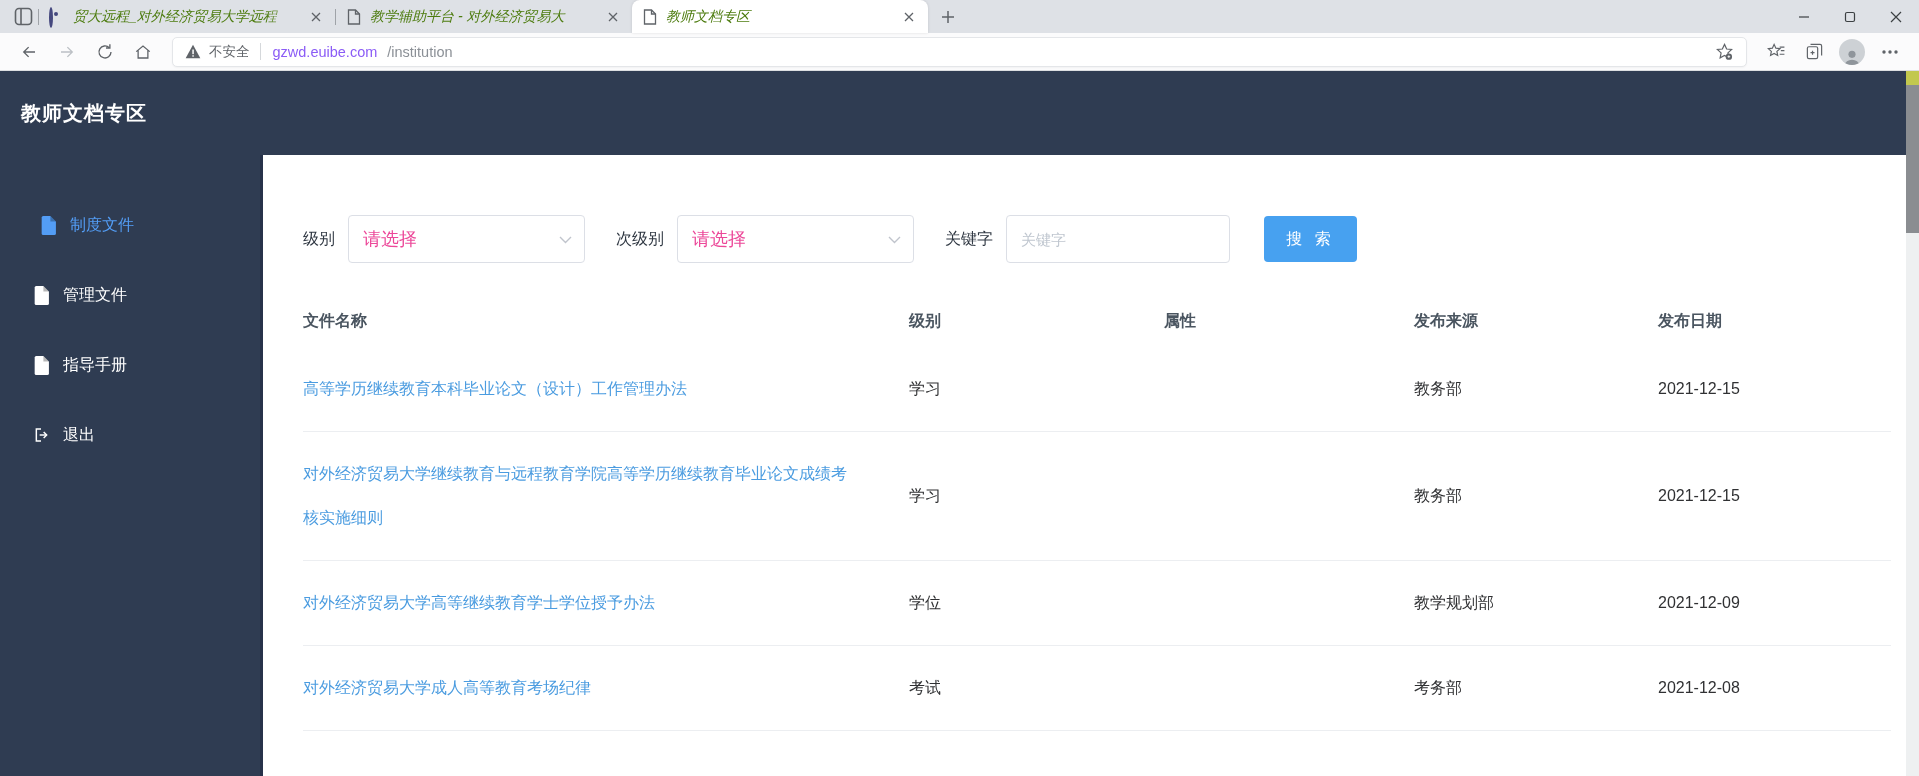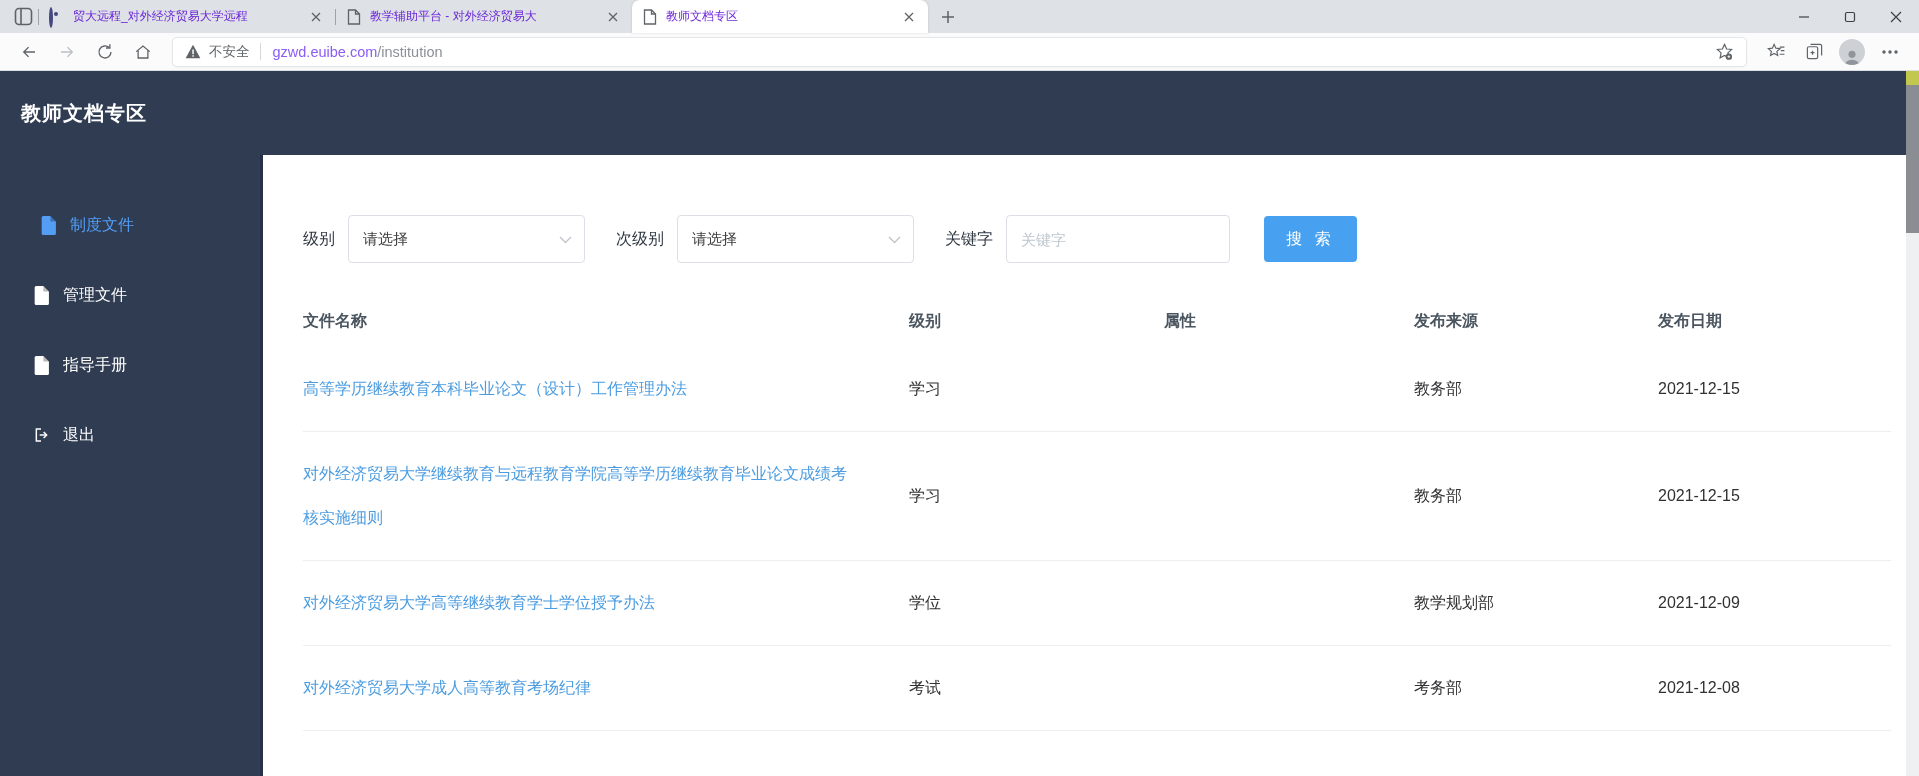--- a/index.html
+++ b/index.html
@@ -14,44 +14,44 @@
   .tab-sep { width:1px; height:16px; background:#9fa3a8; align-self:center; }
   .tab { width:296px; height:33px; display:flex; align-items:center;
     padding:0 10px; cursor:default; }
   .tab.active { background:#fff; border-radius:8px 8px 0 0;
     box-shadow:0 0 3px rgba(0,0,0,.12); }
   .tab .favicon { flex:0 0 16px; height:16px; margin-right:8px; }
   .seal { width:15px; height:15px; border-radius:50%; border:2.5px solid #45487e;
     background:#e9e9f2; position:relative; }
   .seal:after { content:""; position:absolute; left:3px; top:3px; width:4px;
     height:4px; border-radius:50%; background:#45487e; }
-  .tab-title { flex:1; font-size:12px; color:#6d28d9; white-space:nowrap;
+  .tab-title { flex:1; font-size:14px; color:#4d7c0f; white-space:nowrap;
     overflow:hidden;
     -webkit-mask-image:linear-gradient(90deg,#000 82%,transparent);
-    mask-image:linear-gradient(90deg,#000 82%,transparent); }
+    mask-image:linear-gradient(90deg,#000 82%,transparent);font-style:italic; }
   .tab-close { flex:0 0 18px; height:18px; display:flex; align-items:center;
     justify-content:center; border-radius:4px; color:#5f6368; }
   .newtab-btn { width:28px; height:28px; margin-left:6px; align-self:center;
     display:flex; align-items:center; justify-content:center; color:#5f6368; }
   .win-controls { position:absolute; right:0; top:0; height:33px; display:flex; }
   .win-btn { width:46px; height:33px; display:flex; align-items:center;
     justify-content:center; color:#3c4043; }
 
   .toolbar { height:38px; background:#fbfbfc; border-bottom:1px solid #dcdee1;
     display:flex; align-items:center; padding:0 10px; }
   .nav-btn { width:38px; height:32px; display:flex; align-items:center;
     justify-content:center; color:#5f6368; }
   .nav-btn.disabled { color:#bcc0c5; }
   .address { flex:1; height:30px; margin:0 10px; background:#fff;
     border:1px solid #e4e6e9; border-radius:5px; display:flex;
     align-items:center; padding:0 12px; box-shadow:0 1px 2px rgba(0,0,0,.04); }
   .sec-label { font-size:13.5px; color:#5f6368; margin:0 10px 0 8px; }
   .addr-div { width:1px; height:17px; background:#d5d8db; margin-right:12px; }
   .url-host { font-size:14.5px; color:#8b5cf6; }
-  .url-path { font-size:14.5px; color:#8b9096; }
+  .url-path { font-size:14.5px; color:#8b9096;padding-left:10px; }
   .addr-star { margin-left:auto; color:#5f6368; }
   .tool-icon { width:38px; height:32px; display:flex; align-items:center;
     justify-content:center; color:#5f6368; }
   .avatar-circle { width:26px; height:26px; border-radius:50%; background:#cdd1d5;
     display:flex; align-items:flex-end; justify-content:center; overflow:hidden; }
 
   
   .page { position:relative; height:705px; background:#2f3c52; }
   .page-header { height:84px; display:flex; align-items:center;
     padding-left:21px; }
@@ -67,21 +67,21 @@
   .side-item.active { color:#539df5;padding-left:40px; }
   .content { flex:1; background:#fff; border-left:3px solid #27324a;
     padding:60px 28px 0 40px; overflow:hidden; }
 
   
   .filters { display:flex; align-items:center; }
   .f-label { font-size:16px; color:#2f3742; margin-right:13px; }
   .select-box { position:relative; width:237px; height:48px; background:#fff;
     border:1px solid #dcdfe6; border-radius:4px; display:flex;
     align-items:center; padding:0 14px; margin-right:31px; cursor:pointer; }
-  .placeholder { color:#404040; font-size:15px; }
+  .placeholder { color:#ec4899; font-size:18px; }
   .chevron { position:absolute; right:12px; top:20px; color:#c0c4cc; }
   .kw-input { width:224px; height:48px; border:1px solid #dcdfe6;
     border-radius:4px; padding:0 14px; font-size:15px; color:#303133;
     outline:none; font-family:inherit; }
   .kw-input::placeholder { color:#bfc6cf; }
   .search-btn { margin-left:34px; width:93px; height:46px; background:#47a1f0;
     color:#fff; border:none; border-radius:4px; font-size:16px;
     letter-spacing:4px; cursor:pointer; font-family:inherit; }
 
   

